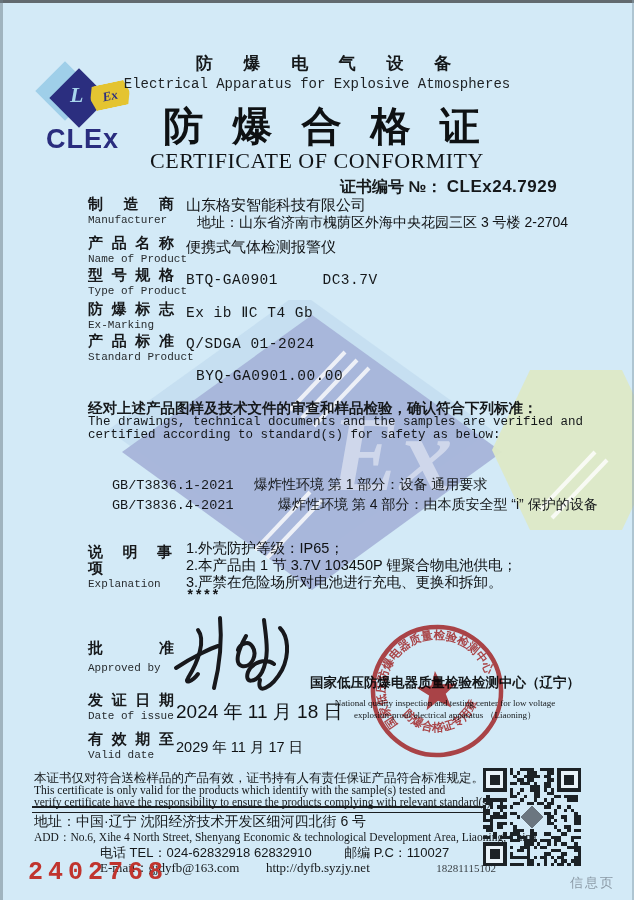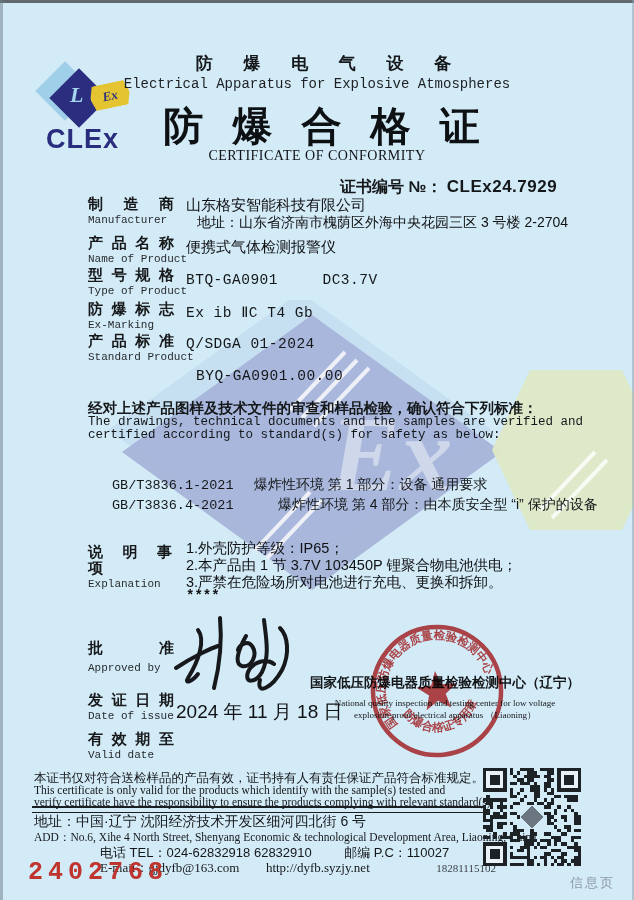--- a/index.html
+++ b/index.html
@@ -21,21 +21,21 @@
   .hex{width:40px;height:25px;background:#e4c431;transform:rotate(-12deg);
        clip-path:polygon(10% 0,90% 0,100% 50%,90% 100%,10% 100%,0 50%);
        display:flex;align-items:center;justify-content:center;}
   .hex span{font-family:"Liberation Serif",serif;font-style:italic;font-weight:bold;font-size:13px;color:#2b2e7f;}
   .logo-word{font-size:27px;font-weight:bold;color:#2a2d7e;letter-spacing:1px;}
   
   .hdr{left:0;width:634px;text-align:center;}
   .h-cn{font-size:17px;font-weight:bold;letter-spacing:13px;margin-left:13px;}
   .h-en{font-size:14px;color:#1d2124;}
   .h-big{font-size:40px;font-weight:bold;letter-spacing:9px;margin-left:9px;color:#0e1113;}
-  .h-cert{font-size:14px;letter-spacing:.5px;color:#101316;}
+  .h-cert{font-size:22px;letter-spacing:.5px;color:#101316;}
   .certno-lbl{font-size:16px;font-weight:bold;}
   .certno-val{font-size:17px;font-weight:bold;letter-spacing:.5px;}
   
   .lblcn{font-weight:bold;font-size:15px;width:86px;text-align:justify;text-align-last:justify;color:#17191b;line-height:16px;}
   .lblen{font-size:11px;color:#272b2e;line-height:12px;margin-top:2px;white-space:nowrap;}
   .val{font-size:15px;color:#101214;white-space:nowrap;}
   .valmono{font-size:14.5px;letter-spacing:.5px;}
   
   .stmt-cn{font-size:14.5px;font-weight:bold;}
   .stmt-en{font-size:12.5px;line-height:13px;}
@@ -193,20 +193,21 @@
   <div class="abs" style="left:88px;top:692px;">
     <div class="lblcn cn">发 证 日 期</div>
     <div class="lblen mono">Date of issue</div>
   </div>
   <div class="abs val cn" style="left:176px;top:699px;font-size:19px;">2024 年 11 月 18 日</div>
 
   <div class="abs" style="left:88px;top:731px;">
     <div class="lblcn cn">有 效 期 至</div>
     <div class="lblen mono">Valid date</div>
   </div>
+  <div class="abs val cn" style="left:176px;top:738px;font-size:14.5px;">2029 年 11 月 17 日</div>
 
   <div class="abs disc-cn cn" style="left:34px;top:770px;">本证书仅对符合送检样品的产品有效，证书持有人有责任保证产品符合标准规定。</div>
   <div class="abs disc-en serif" style="left:34px;top:785px;">This certificate is only valid for the products which identify with the sample(s) tested and</div>
   <div class="abs disc-en serif" style="left:34px;top:797px;">verify certificate have the responsibility to ensure the products complying with relevant standard(s).</div>
 
   <div class="abs divider"></div>
 
   <div class="abs cn" style="left:34px;top:813px;font-size:14px;">地址：中国·辽宁 沈阳经济技术开发区细河四北街 6 号</div>
   <div class="abs serif" style="left:34px;top:830px;font-size:11.5px;">ADD：No.6, Xihe 4 North Street, Shenyang Economic &amp; technological Development Area, Liaoning, China</div>
   <div class="abs" style="left:100px;top:843px;white-space:nowrap;">

